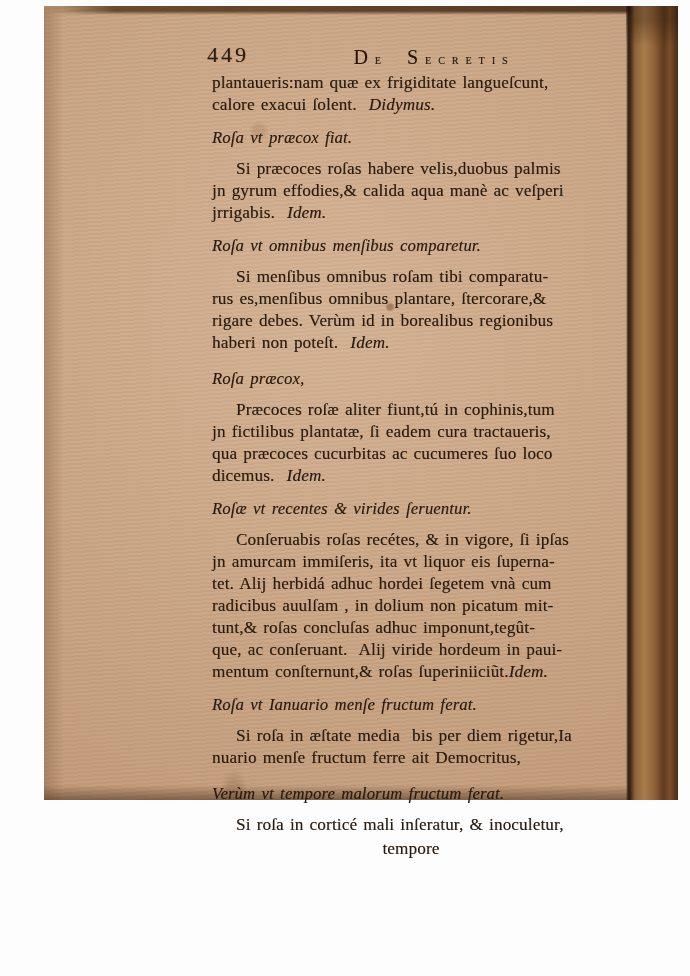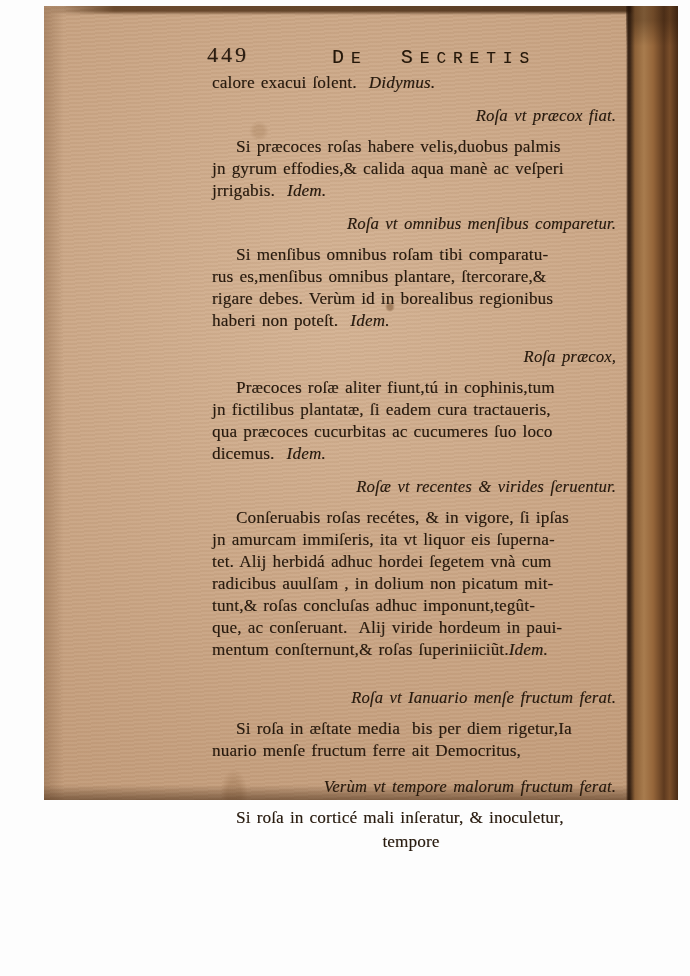--- a/index.html
+++ b/index.html
@@ -43,58 +43,58 @@
         #8e6238 9px, #a87c4e 18px, #96663a 27px,
         #5e3a1f 38px, #7b4f2b 44px, #4a2c16 52px);
   }
   .folio{
     position:absolute;left:163px;top:36px;
     font-size:22px;letter-spacing:3px;color:#2a1c10;
     text-shadow:0.4px 0.4px 0.6px rgba(42,28,16,0.45);
   }
   .running-head{
     position:absolute;left:278px;top:40px;width:224px;text-align:center;
-    color:#241709;letter-spacing:7px;font-size:16px;
+    color:#241709;letter-spacing:7px;font-size:10px;
     text-shadow:0.4px 0.4px 0.6px rgba(42,28,16,0.4);
-    font-family:Liberation Mono, monospace;
   }
   .running-head .hw{display:inline-block;}
   .running-head .hw::first-letter{font-size:20px;}
   .text-column{
     position:absolute;left:168px;top:66px;width:404px;
     color:#271a0e;font-size:17px;
     text-shadow:0.45px 0.45px 0.55px rgba(40,26,14,0.40);
   }
   .line{white-space:pre;line-height:22px;height:22px;letter-spacing:0.2px;word-spacing:1.6px;}
   .line.indent{padding-left:24px;}
   .line.heading{
-    text-align:right;font-style:italic;font-size:16.5px;word-spacing:2px;
+    text-align:left;font-style:italic;font-size:16.5px;word-spacing:2px;
     margin-top:11px;margin-bottom:9px;
   }
   .line.heading.gap-md{margin-top:14px;}
-  .line.heading.gap-lg{margin-top:26px;}
+  .line.heading.gap-lg{margin-top:11px;}
   .line.catch{text-align:center;padding-right:6px;margin-top:2px;}
   .it{font-style:italic;}
   .rm{font-style:normal;}
 </style>
 </head>
 <body>
 
 <div class="scan-root">
   <div class="paper">
     <div class="top-edge"></div>
     <div class="left-edge"></div>
     <div class="bottom-edge"></div>
     <div class="book-edge"></div>
 
     <div class="folio">449</div>
 
     <div class="running-head"><span class="hw">DE</span>&nbsp;&nbsp;<span class="hw">SECRETIS</span></div>
 
     <div class="text-column">
+        <div class="line body"><span class="rm">plantaueris:nam quæ ex frigiditate langueſcunt,</span></div>
         <div class="line body"><span class="rm">calore exacui ſolent.  </span><span class="it">Didymus.</span></div>
         <div class="line heading"><span class="it">Roſa vt præcox fiat.</span></div>
         <div class="line body indent"><span class="rm">Si præcoces roſas habere velis,duobus palmis</span></div>
         <div class="line body"><span class="rm">jn gyrum effodies,&amp; calida aqua manè ac veſperi</span></div>
         <div class="line body"><span class="rm">jrrigabis.  </span><span class="it">Idem.</span></div>
         <div class="line heading"><span class="it">Roſa vt omnibus menſibus comparetur.</span></div>
         <div class="line body indent"><span class="rm">Si menſibus omnibus roſam tibi comparatu-</span></div>
         <div class="line body"><span class="rm">rus es,menſibus omnibus plantare, ſtercorare,&amp;</span></div>
         <div class="line body"><span class="rm">rigare debes. Verùm id in borealibus regionibus</span></div>
         <div class="line body"><span class="rm">haberi non poteſt.  </span><span class="it">Idem.</span></div>

